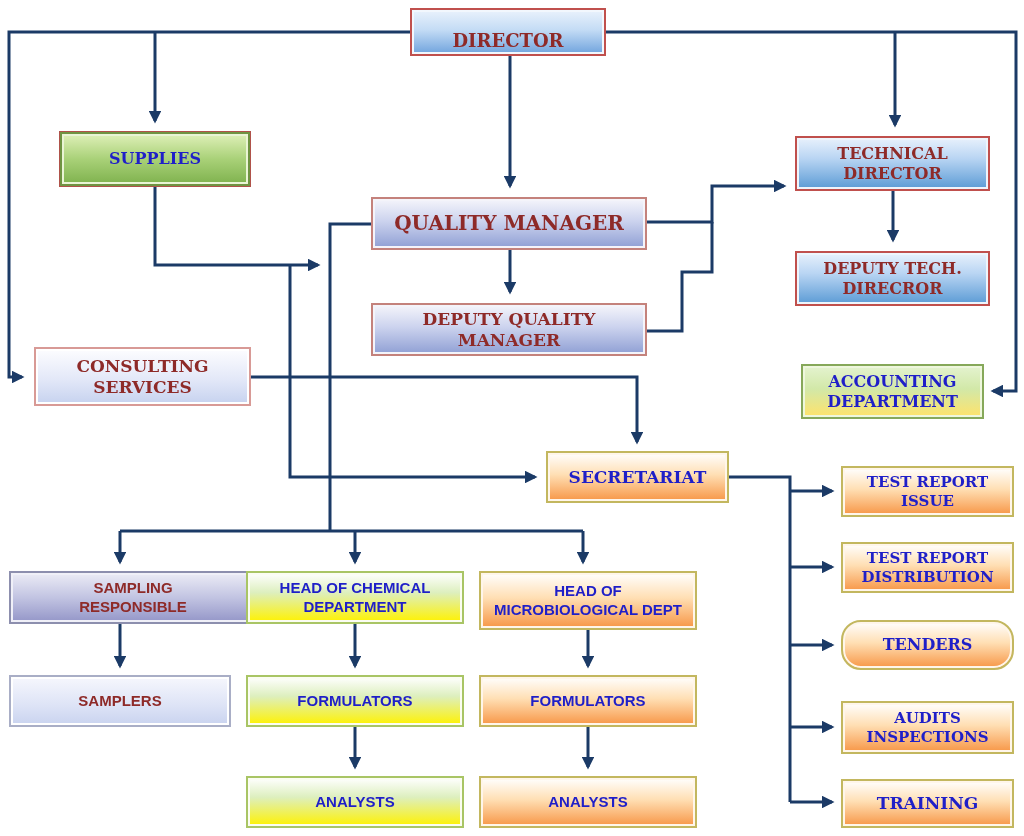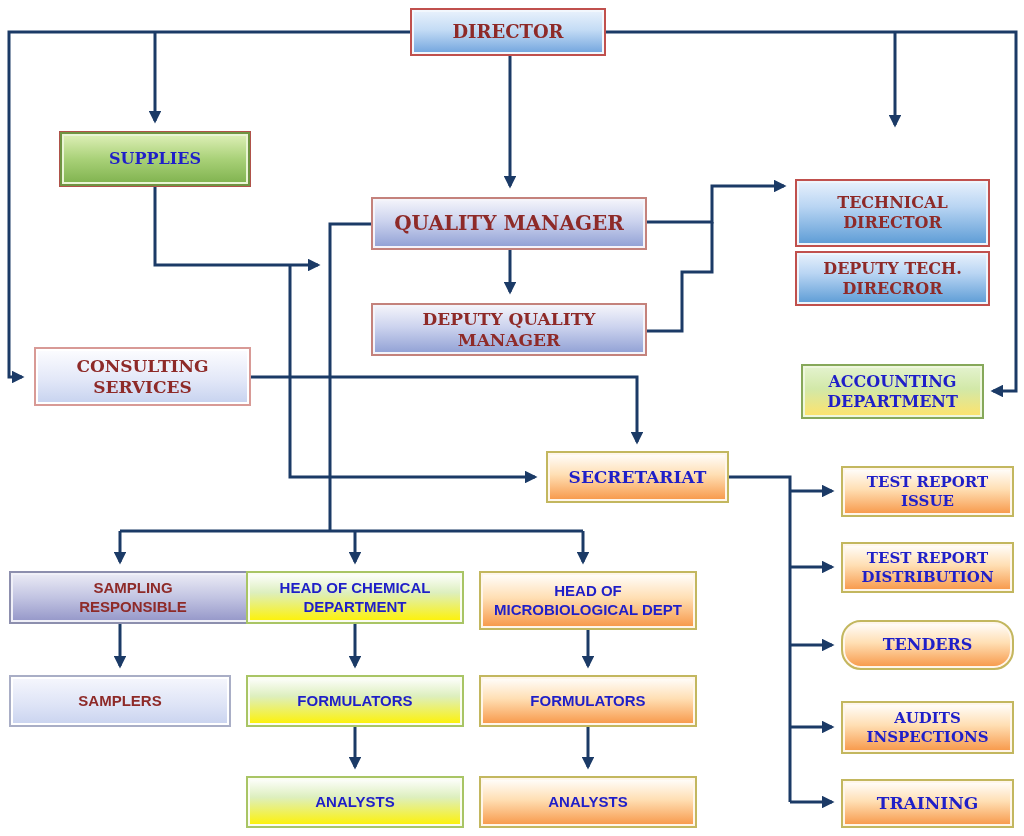--- a/index.html
+++ b/index.html
@@ -8,21 +8,21 @@
   #wires{position:absolute;left:0;top:0;width:1024px;height:836px;z-index:1;}
   .node{position:absolute;z-index:2;display:flex;align-items:center;justify-content:center;
         text-align:center;font-weight:bold;line-height:1.22;box-sizing:border-box;padding:2px 12px;}
   .serif{font-family:"DejaVu Serif",serif;}
   .sans{font-family:"Liberation Sans",sans-serif;}
   .txt-red{color:#8e2a28;}
   .txt-blue{color:#1f1fc8;}
 
   
   .bx-dirblue{background:linear-gradient(to bottom,#eaf2fc 0%,#c4dcf5 45%,#6fa3dd 100%);
-              border:2px solid #c0504d;box-shadow:inset 0 0 0 2px #f2f7fd;}
+              border:2px solid #c0504d;box-shadow:inset 0 0 0 2px #f2f7fd;align-items:flex-end;}
   .bx-blue{background:linear-gradient(to bottom,#e8f1fc 0%,#b9d5f3 40%,#5b9bd5 100%);
            border:2px solid #c0504d;box-shadow:inset 0 0 0 2px #eef5fc;}
   .bx-periwinkle{background:linear-gradient(to bottom,#f5f5fb 0%,#ccd3ee 45%,#8f9fd4 100%);
                  border:2px solid #c4827c;box-shadow:inset 0 0 0 2px #f4f4fa;}
   .bx-lavlight{background:linear-gradient(to bottom,#fdfdff 0%,#e3e8f8 55%,#c6d2ef 100%);
                border:2px solid #d89a96;box-shadow:inset 0 0 0 2px #ffffff;}
   .bx-purple{background:linear-gradient(to bottom,#ececf6 0%,#c2c4e2 50%,#9496c8 100%);
              border:2px solid #8d8fae;box-shadow:inset 0 0 0 2px #f0f0f8;}
   .bx-samplers{background:linear-gradient(to bottom,#f6f7fd 0%,#dde3f6 60%,#c9d3ef 100%);
                border:2px solid #a9aec6;box-shadow:inset 0 0 0 2px #ffffff;}
@@ -79,21 +79,21 @@
   </svg>
 
   <div class="node serif txt-red bx-dirblue" style="left:410px;top:8px;width:196px;height:48px;font-size:18px;">
     <span>DIRECTOR</span>
   </div>
 
   <div class="node serif txt-blue bx-green" style="left:60px;top:132px;width:190px;height:54px;font-size:16px;">
     <span>SUPPLIES</span>
   </div>
 
-  <div class="node serif txt-red bx-blue" style="left:795px;top:136px;width:195px;height:68px;font-size:16px;margin-top:43px;">
+  <div class="node serif txt-red bx-blue" style="left:795px;top:136px;width:195px;height:55px;font-size:16px;">
     <span>TECHNICAL DIRECTOR</span>
   </div>
 
   <div class="node serif txt-red bx-periwinkle" style="left:371px;top:197px;width:276px;height:53px;font-size:20px;">
     <span>QUALITY MANAGER</span>
   </div>
 
   <div class="node serif txt-red bx-blue" style="left:795px;top:251px;width:195px;height:55px;font-size:16px;">
     <span>DEPUTY TECH. DIRECROR</span>
   </div>

